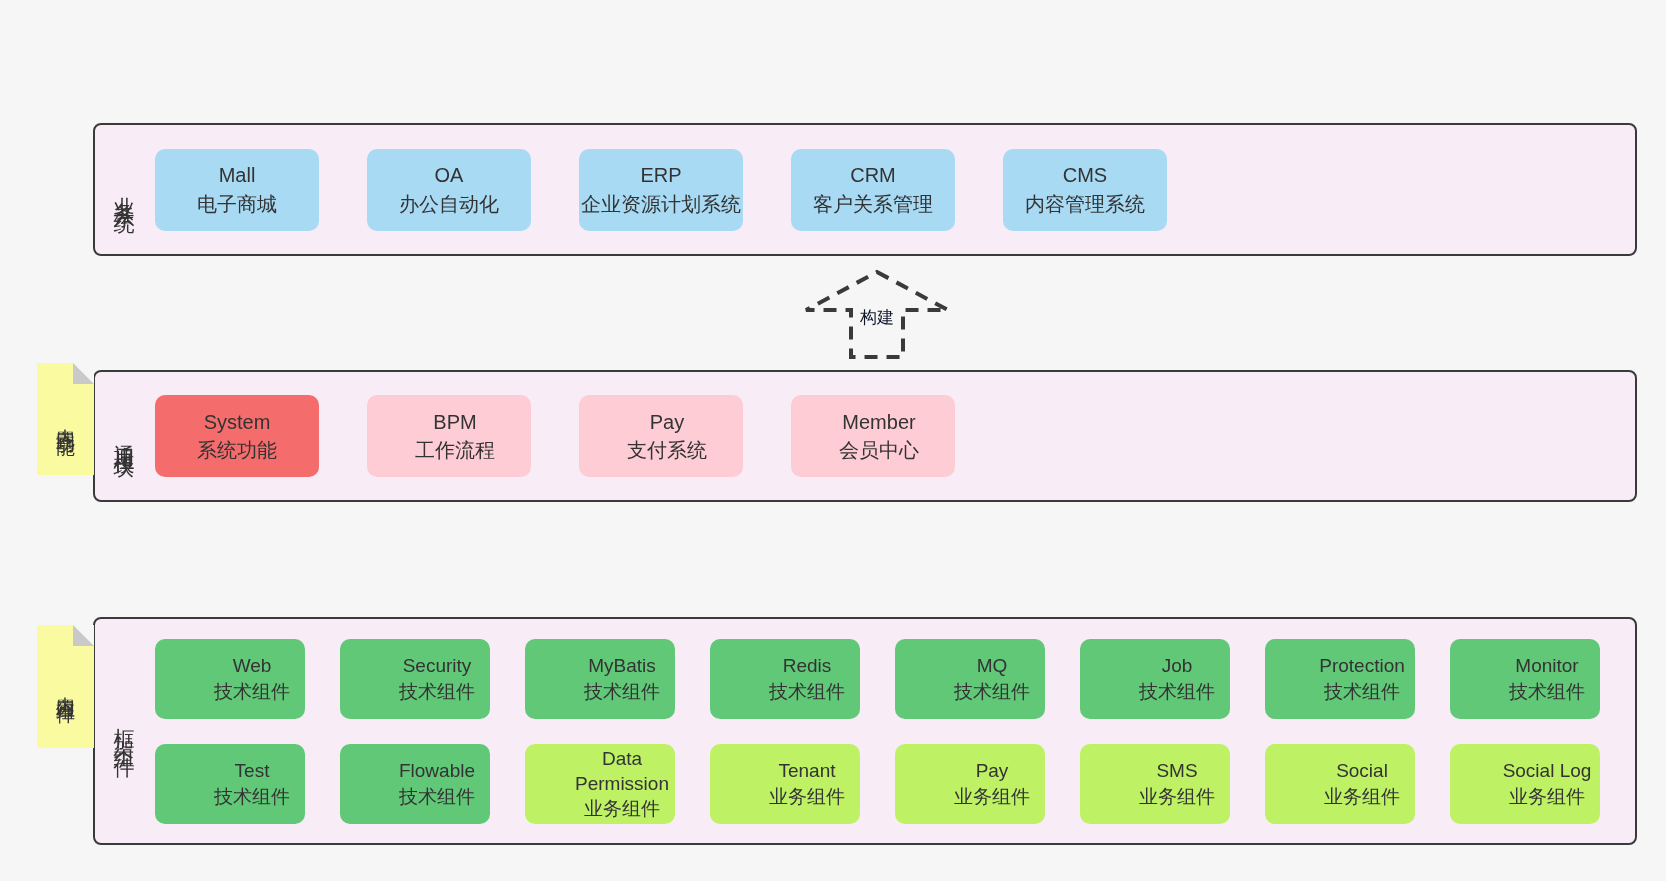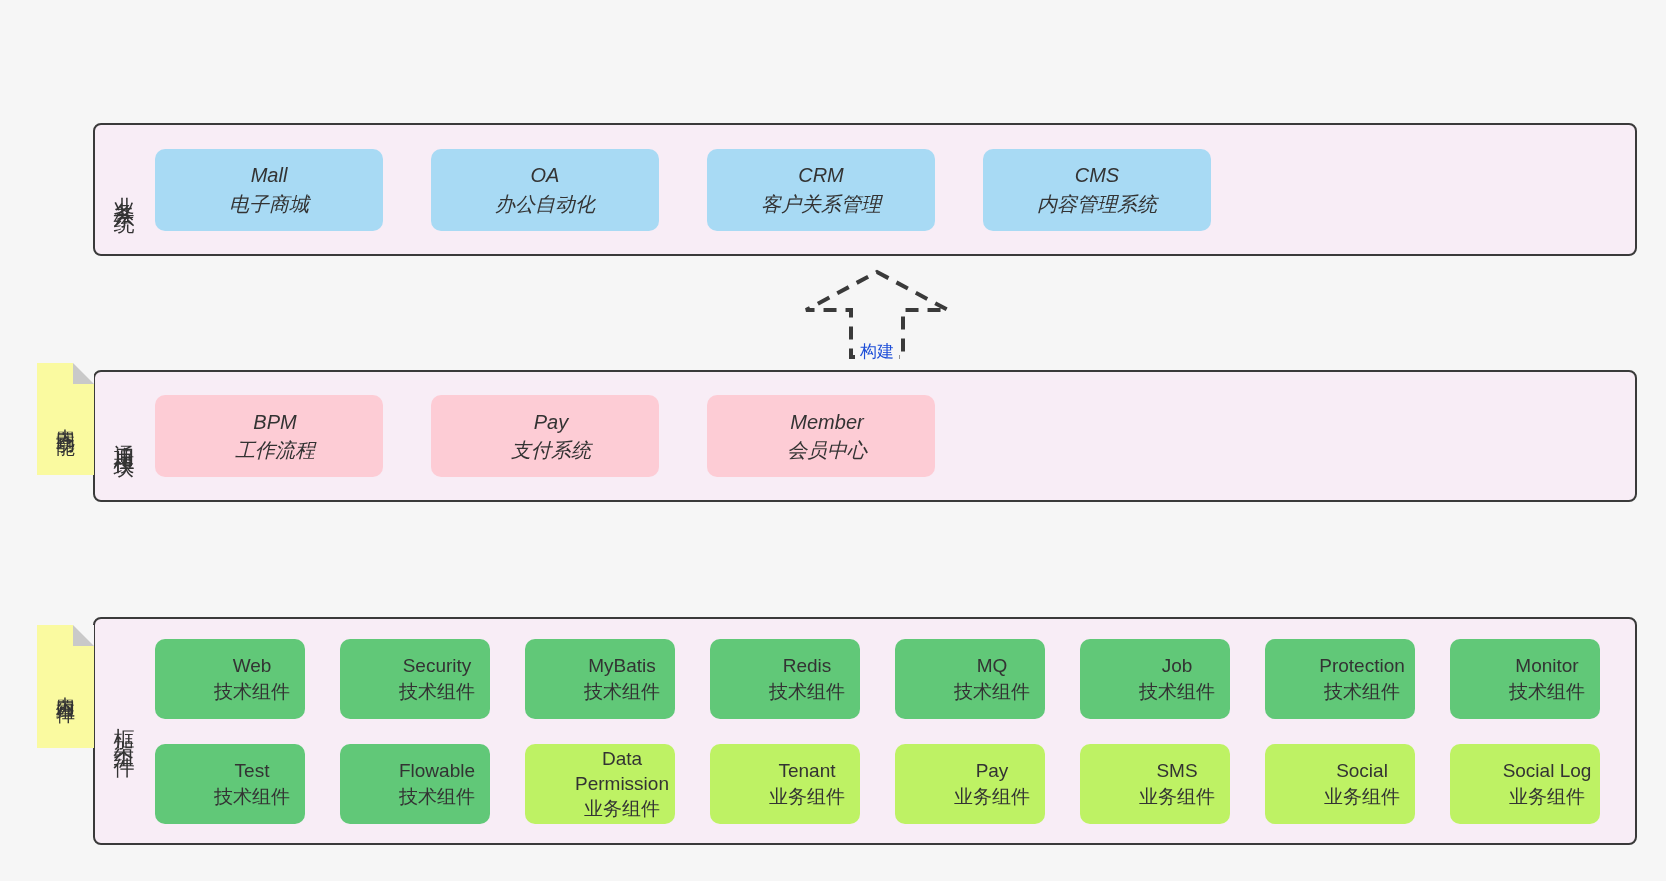--- a/index.html
+++ b/index.html
@@ -30,21 +30,21 @@
   }
   .band3 .band-content{
     flex-direction:column;justify-content:center;gap:25px;align-items:stretch;
   }
   .row{display:flex;gap:35px;}
   .box{
     box-sizing:border-box;border-radius:10px;
     display:flex;flex-direction:column;align-items:center;justify-content:center;
     text-align:center;line-height:1.42;font-size:20px;color:#333;
   }
-  .band1 .box,.band2 .box{width:228px;height:82px;flex:none;font-style:italic;}
+  .band1 .box,.band2 .box{width:164px;height:82px;flex:none;}
   .band3 .box{width:150px;height:80px;flex:none;font-size:19px;line-height:1.32;padding-left:44px;}
   .box .t,.box .s{display:block;width:100%;}
   .blue{background:#a8daf4;}
   .red{background:#f56c6c;}
   .pink{background:#fdccd5;padding-left:12px;}
   .green{background:#61c878;}
   .lightgreen{background:#bef264;}
   .sticky{
     position:absolute;left:37px;width:57px;background:#fafaa0;z-index:3;
     display:flex;align-items:center;justify-content:center;
@@ -56,38 +56,42 @@
   .sticky::after{
     content:"";position:absolute;top:0;right:0;width:0;height:0;
     border-top:21px solid #f6f6f6;border-left:21px solid #c9c9c9;
   }
   .arrow{position:absolute;width:150px;height:92px;}
   .arrow1{left:802px;top:269px;}
   .arrow2{left:815px;top:517px;}
   .arrow svg{display:block;}
   .arrow-label{
     position:absolute;left:50%;top:36px;transform:translateX(-50%);
-    background:#f6f6f6;padding:1px 5px;font-size:17px;color:#1d4ed8;white-space:nowrap;margin-top:34px;
+    background:#f6f6f6;padding:1px 5px;font-size:17px;color:#0f172a;white-space:nowrap;
   }
 </style>
 </head>
 <body>
 
 <div class="canvas">
 
   <div class="band band1">
     <div class="band-label">业务系统</div>
     <div class="band-content">
       <div class="box blue">
         <span class="t">Mall</span>
         <span class="s">电子商城</span>
       </div>
       <div class="box blue">
         <span class="t">OA</span>
         <span class="s">办公自动化</span>
+      </div>
+      <div class="box blue">
+        <span class="t">ERP</span>
+        <span class="s">企业资源计划系统</span>
       </div>
       <div class="box blue">
         <span class="t">CRM</span>
         <span class="s">客户关系管理</span>
       </div>
       <div class="box blue">
         <span class="t">CMS</span>
         <span class="s">内容管理系统</span>
       </div>
     </div>
@@ -100,20 +104,24 @@
     <div class="arrow-label">构建</div>
   </div>
 
   <div class="sticky sticky1">
     <span>内置功能</span>
   </div>
 
   <div class="band band2">
     <div class="band-label">通用模块</div>
     <div class="band-content">
+      <div class="box red">
+        <span class="t">System</span>
+        <span class="s">系统功能</span>
+      </div>
       <div class="box pink">
         <span class="t">BPM</span>
         <span class="s">工作流程</span>
       </div>
       <div class="box pink">
         <span class="t">Pay</span>
         <span class="s">支付系统</span>
       </div>
       <div class="box pink">
         <span class="t">Member</span>

